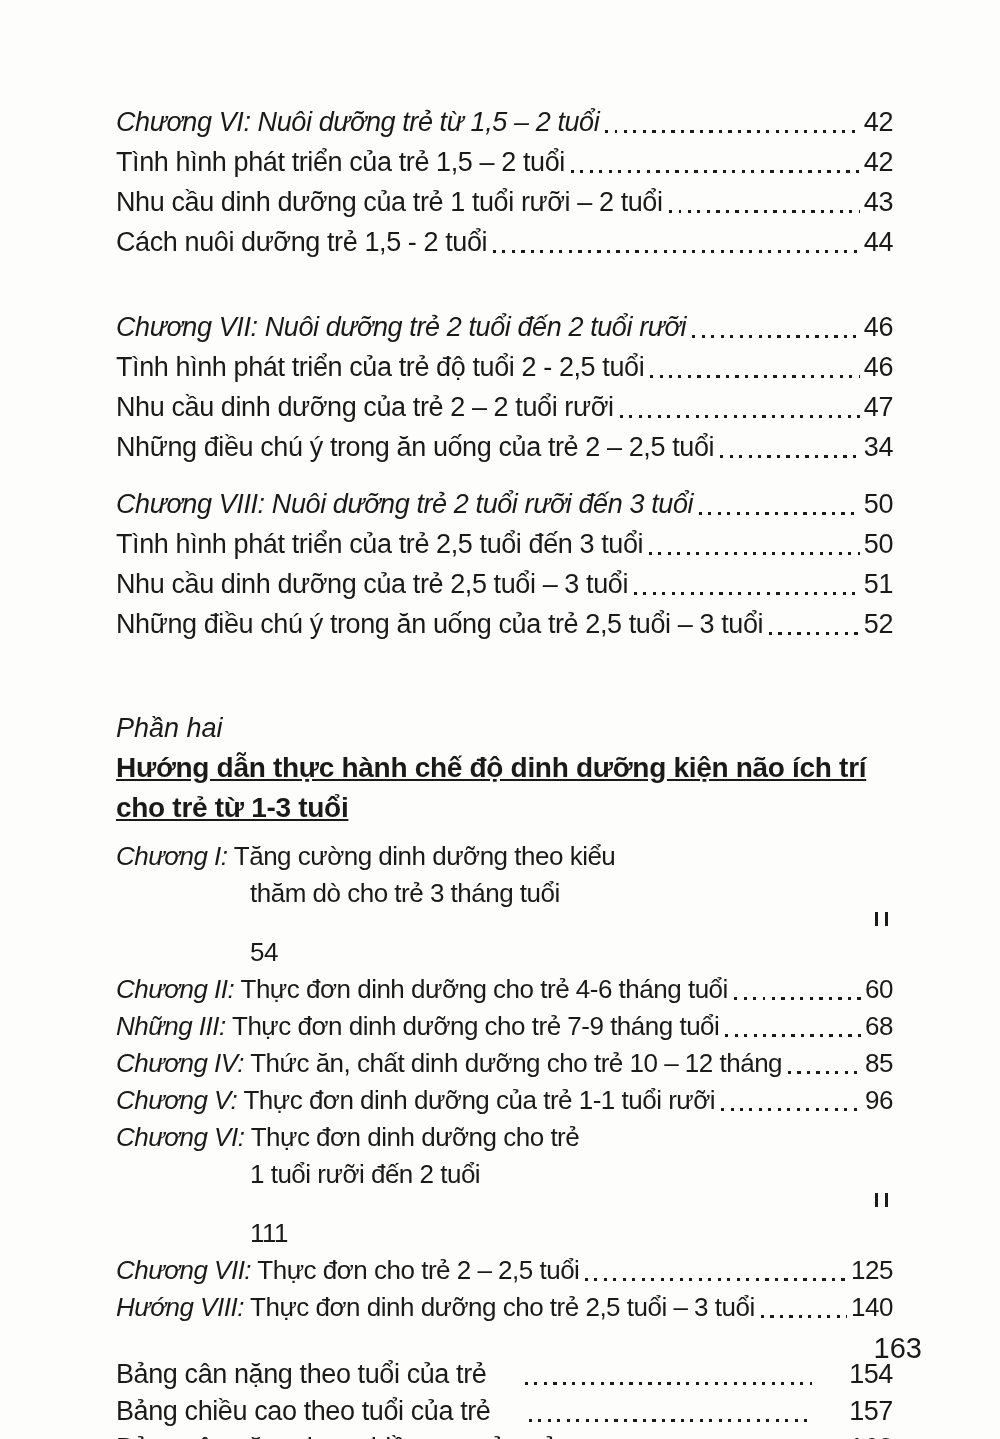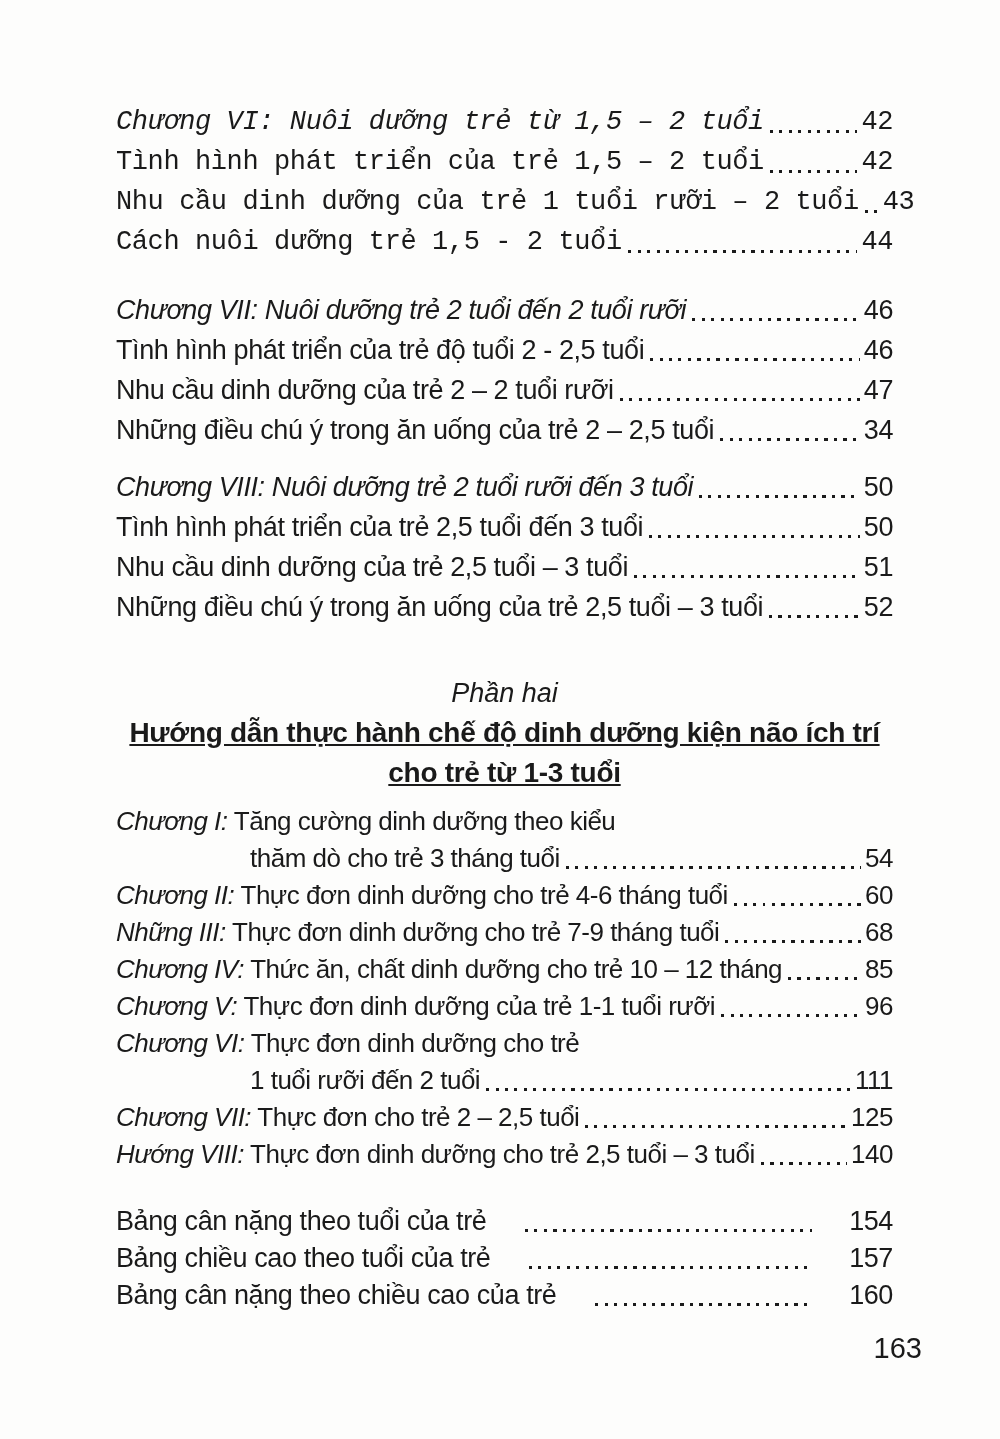--- a/index.html
+++ b/index.html
@@ -29,32 +29,32 @@
   .dots {
     flex: 1 1 14px;
     min-width: 14px;
     height: 3px;
     align-self: flex-end;
     margin: 0 4px 9px 6px;
     background-image: repeating-linear-gradient(
       to right, #1b1b1b 0, #1b1b1b 3px, transparent 3px, transparent 9.5px);
   }
   .pg { flex: 0 0 auto; }
-  .group-a { margin-bottom: 28px; font-family: Liberation Mono, monospace; }
+  .group-a { margin-bottom: 45px; }
   .group-b { margin-bottom: 17px; }
-  .part-head { text-align: center; margin-top: 46px; }
+  .part-head { text-align: left; margin-top: 64px; }
   .kicker { font-style: italic; font-size: 27px; line-height: 40px; }
   .title { font-weight: bold; font-size: 28px; line-height: 40px; letter-spacing: -0.3px; text-decoration: underline; }
   .p2 { margin-top: 10px; }
   .p2 .row { font-size: 26px; line-height: 37px; letter-spacing: -0.5px; }
   .p2 .dots { margin-bottom: 8px; }
   .tables { margin-top: 30px; }
   .tables .row { font-size: 27px; line-height: 37px; letter-spacing: -0.4px; gap: 33px; }
   .tables .dots { margin-bottom: 8px; }
-  .indent { padding-left: 134px; }
+  .indent { padding-left: 134px; flex-direction: column; }
   .folio {
     position: absolute;
     top: 1330px;
     right: 78px;
     font-size: 29px;
     line-height: 36px;
   }
 </style>
 </head>
 <body>

